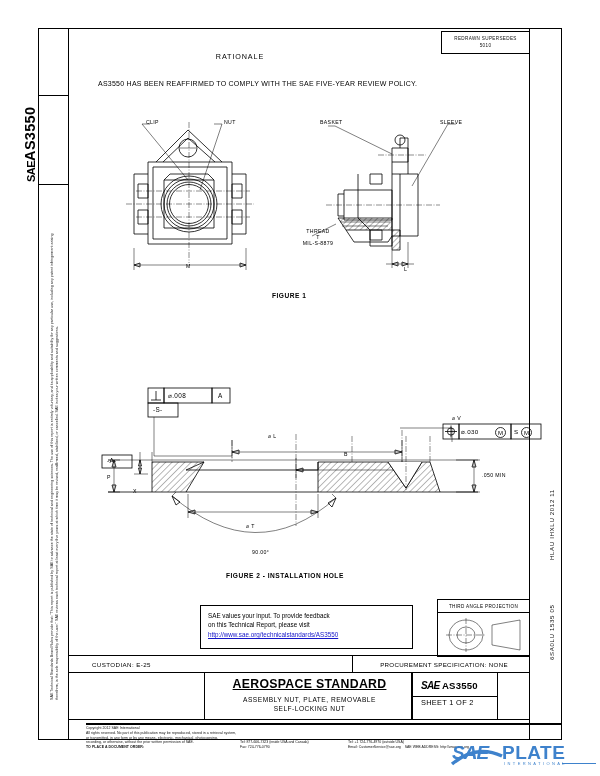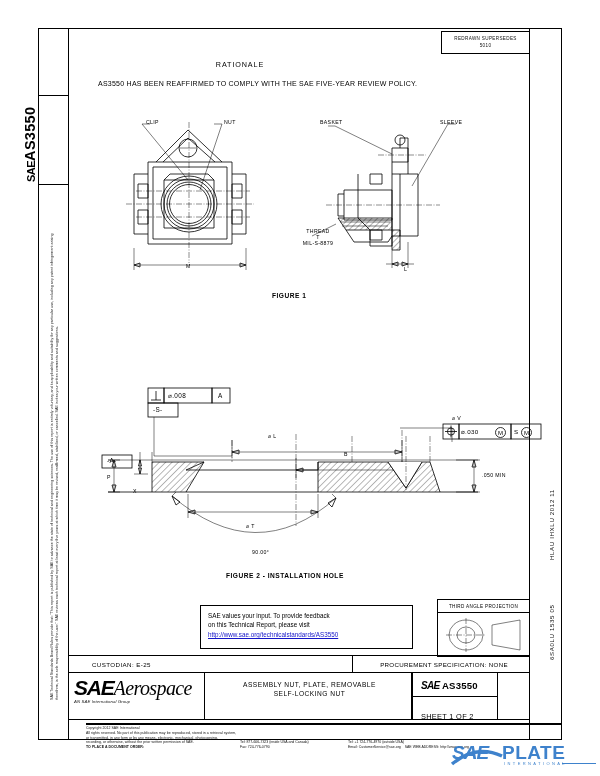--- a/index.html
+++ b/index.html
@@ -82,21 +82,21 @@
     letter-spacing: .35px;
     color: #111;
   }
   .rev-rule {
     position: absolute; left: 441px; top: 31px;
     width: 89px; height: 0; border-top: 1.2px solid #000;
   }
 
   
   .rationale-title {
-    position: absolute; left: 0; top: 60px; width: 480px;
+    position: absolute; left: 0; top: 52px; width: 480px;
     text-align: center; font-size: 7.2px; letter-spacing: .9px;
   }
   .rationale-body {
     position: absolute; left: 98px; top: 80px;
     font-size: 7px; letter-spacing: .25px;
   }
 
   
   .lbl {
     position: absolute;
@@ -200,21 +200,21 @@
     width: 80px; height: 41px;
     padding-left: 6px; padding-top: 4px;
   }
   .tb-right .num {
     font-size: 9.6px; font-weight: bold; letter-spacing: .2px;
   }
   .tb-right .num .sm {
     font-size: 10px; font-style: italic; letter-spacing: -.7px;
   }
   .tb-right .sheet {
-    font-size: 7.4px; margin-top: 21px; letter-spacing: .3px;
+    font-size: 7.4px; margin-top: 7px; letter-spacing: .3px;
   }
 
   
   .copy {
     position: absolute; left: 86px; top: 726px;
     width: 240px;
     font-size: 3.5px; line-height: 4.8px; color: #111;
     letter-spacing: .05px;
   }
   .copy b { font-weight: bold; }
@@ -542,26 +542,23 @@
   <div class="tb-rule" style="left:352px; top:655px; width:1.3px; height:18px;"></div>
   <div class="tb-rule" style="left:204px; top:673px; width:1.3px; height:46px;"></div>
   <div class="tb-rule" style="left:411px; top:673px; width:1.8px; height:46px;"></div>
   <div class="tb-rule" style="left:497px; top:673px; width:1.3px; height:46px;"></div>
   <div class="tb-rule" style="left:413px; top:696px; width:84px; height:1.1px;"></div>
   <div class="tb-rule" style="left:68px; top:719px; width:462px; height:1.4px;"></div>
 
   <div class="custodian">CUSTODIAN: E-25</div>
   <div class="procspec">PROCUREMENT SPECIFICATION: NONE</div>
 
-  <div class="tb-logo">
-    <span class="sae-word">SAE</span><span class="aero-word">Aerospace</span>
-    <div class="logo-sub">AN SAE International Group</div>
-  </div>
 
   <div class="tb-mid">
+    <div class="aerostd">AEROSPACE STANDARD</div>
     <div class="subttl">
       <div>ASSEMBLY NUT, PLATE, REMOVABLE</div>
       <div>SELF-LOCKING NUT</div>
     </div>
   </div>
 
   <div class="tb-right">
     <div class="num">
       <span class="sm">SAE</span>
       <span>AS3550</span>

